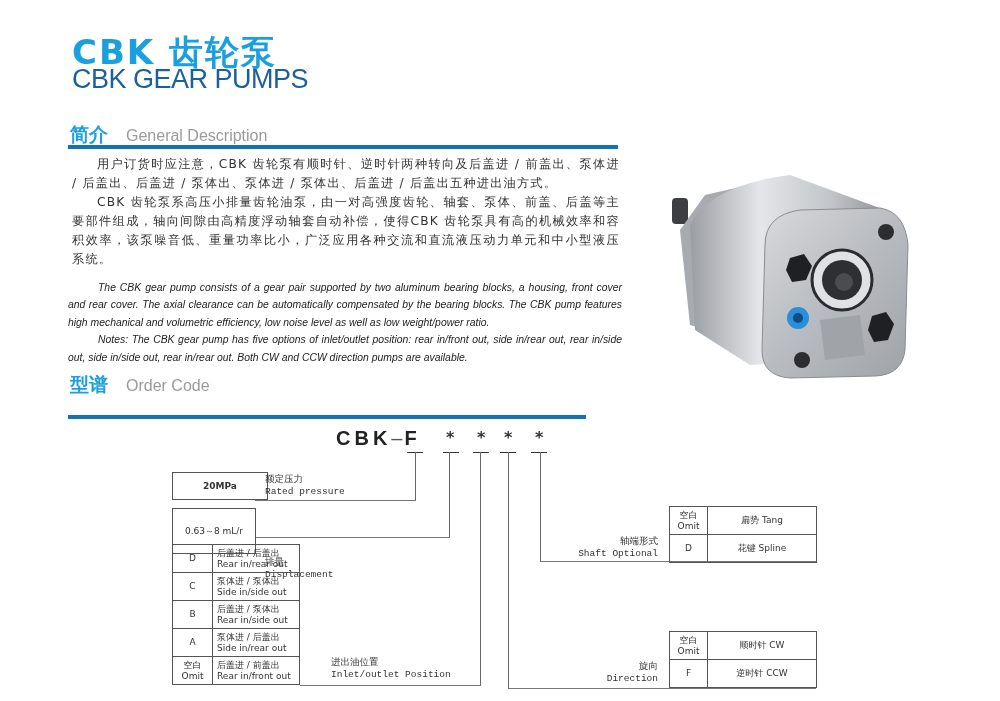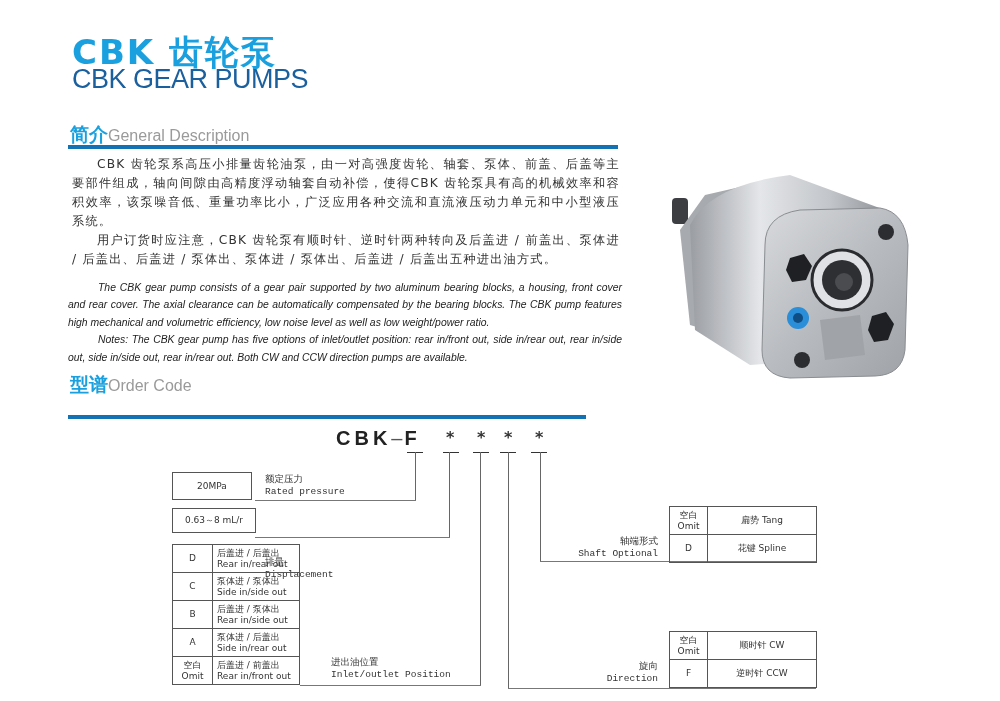--- a/index.html
+++ b/index.html
@@ -2,21 +2,21 @@
 <html><head>
 <meta charset="utf-8">
 <style>
   * { margin:0; padding:0; box-sizing:border-box; }
   body { width:1000px; height:701px; background:#fff; position:relative; overflow:hidden; font-family:"DejaVu Sans", sans-serif; color:#222; }
   .abs { position:absolute; }
   .title-cn { left:72px; top:30px; font-size:34px; font-weight:bold; color:#1aa0de; letter-spacing:2px; font-family:"DejaVu Sans", sans-serif; }
   .title-en { left:72px; top:64px; font-size:27px; color:#1a5f9e; font-family:"Liberation Sans", sans-serif; letter-spacing:-0.5px; }
   .sec-head { left:70px; font-family:"Liberation Sans", sans-serif; }
   .sec-head .cn { font-size:19px; font-weight:bold; color:#1aa0de; }
-  .sec-head .en { font-size:16px; color:#9a9a9a; margin-left:0; }
+  .sec-head .en { font-size:16px; color:#9a9a9a; margin-left:18px; }
   .sec-bar { left:68px; width:550px; height:4px; background:#1372b4; }
   .para-cn { left:72px; width:548px; font-size:12.2px; line-height:19px; color:#333; letter-spacing:1.2px; text-align:justify; }
   .para-cn p { text-indent:25px; }
   .para-en { left:68px; width:554px; font-size:10.4px; line-height:17.4px; color:#222; font-family:"Liberation Sans", sans-serif; text-align:justify; }
   .para-en p { text-indent:30px; }
   .code { left:336px; top:427px; font-size:20px; font-weight:bold; font-family:"Liberation Sans", sans-serif; letter-spacing:4px; color:#222; }
   .code .dash { font-weight:normal; color:#555; letter-spacing:2px; }
   .star { font-size:16px; font-weight:bold; color:#333; top:428px; }
   .hline { height:1px; background:#333; }
   .vline { width:1px; background:#666; }
@@ -32,22 +32,22 @@
 
 <div class="abs title-cn">CBK 齿轮泵</div>
 <div class="abs title-en">CBK GEAR PUMPS</div>
 
 <div class="abs sec-head" style="top:122px;">
   <span class="cn">简介</span><span class="en">General Description</span>
 </div>
 <div class="abs sec-bar" style="top:145px;"></div>
 
 <div class="abs para-cn" style="top:155px;">
+  <p>用户订货时应注意，CBK 齿轮泵有顺时针、逆时针两种转向及后盖进 / 前盖出、泵体进 / 后盖出、后盖进 / 泵体出、泵体进 / 泵体出、后盖进 / 后盖出五种进出油方式。</p>
   <p>CBK 齿轮泵系高压小排量齿轮油泵，由一对高强度齿轮、轴套、泵体、前盖、后盖等主要部件组成，轴向间隙由高精度浮动轴套自动补偿，使得CBK 齿轮泵具有高的机械效率和容积效率，该泵噪音低、重量功率比小，广泛应用各种交流和直流液压动力单元和中小型液压系统。</p>
-  <p>用户订货时应注意，CBK 齿轮泵有顺时针、逆时针两种转向及后盖进 / 前盖出、泵体进 / 后盖出、后盖进 / 泵体出、泵体进 / 泵体出、后盖进 / 后盖出五种进出油方式。</p>
 </div>
 
 <div class="abs para-en" style="top:279px;font-style:italic;">
   <p>The CBK gear pump consists of  a gear pair supported by two aluminum bearing blocks, a housing, front cover and rear cover. The axial clearance can be automatically compensated by the bearing blocks. The CBK pump features high mechanical and volumetric efficiency, low noise level as well as low weight/power ratio.</p>
   <p>Notes: The CBK gear pump has five options of inlet/outlet position: rear in/front out, side in/rear out, rear in/side out, side in/side out, rear in/rear out. Both CW and CCW direction pumps are available.</p>
 </div>
 
 <div class="abs pump">
   <svg width="270" height="240" viewBox="0 0 270 240">
     <defs>
@@ -116,33 +116,33 @@
 
 <div class="abs vline" style="left:480px; top:452px; height:233px;"></div>
 <div class="abs gline" style="left:300px; top:685px; width:181px;"></div>
 
 <div class="abs vline" style="left:508px; top:452px; height:236px;"></div>
 <div class="abs gline" style="left:508px; top:688px; width:308px;"></div>
 
 <div class="abs vline" style="left:540px; top:452px; height:109px;"></div>
 <div class="abs gline" style="left:540px; top:561px; width:276px;"></div>
 
-<table class="ot" style="left:172px; top:472px; width:80px; height:28px;">
+<table class="ot" style="left:172px; top:472px; width:96px; height:28px;font-weight:bold;">
   <tbody>
       <tr>
         <td class="c">20MPa</td>
       </tr>
 </tbody>
   </table>
 <div class="abs lbl" style="left:265px; top:474px;">
   <div>额定压力</div>
   <div>Rated pressure</div>
 </div>
 
-<table class="ot" style="left:172px; top:508px; width:84px; height:25px;">
+<table class="ot" style="left:172px; top:508px; width:84px; height:46px;">
   <tbody>
       <tr>
         <td class="c">0.63～8 mL/r</td>
       </tr>
 </tbody>
   </table>
 <div class="abs lbl" style="left:265px; top:509px;margin-top:48px;">
   <div>排量</div>
   <div>Displacement</div>
 </div>

